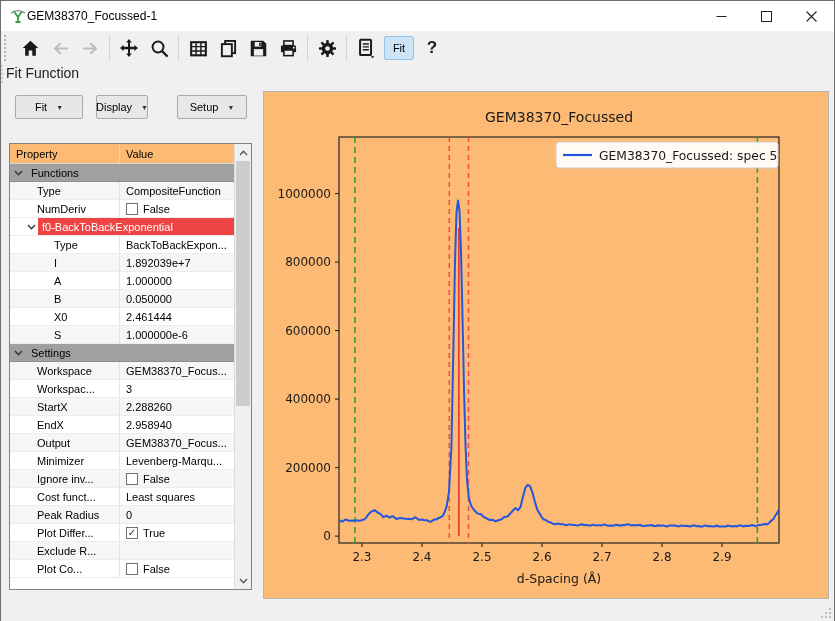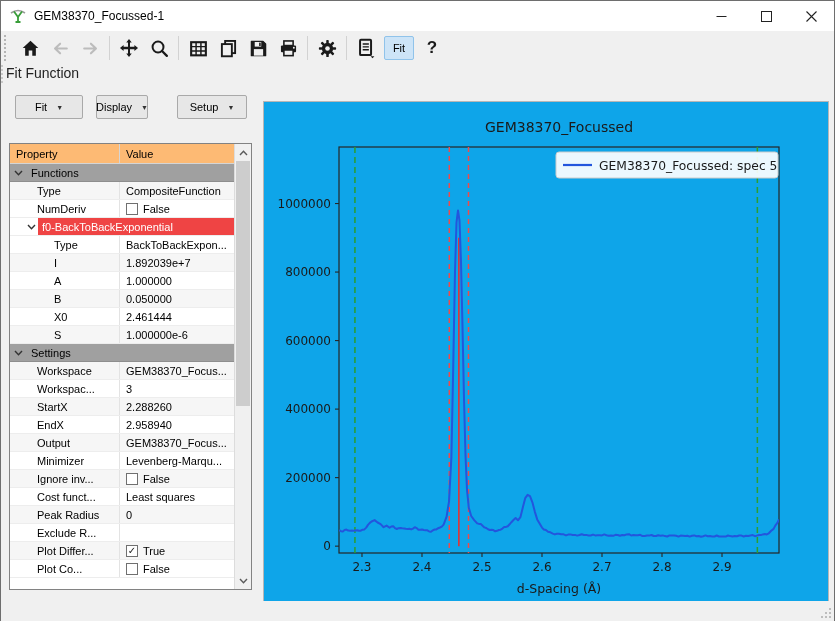--- a/index.html
+++ b/index.html
@@ -2,21 +2,21 @@
 <html><head>
 <meta charset="utf-8">
 <style>
   html,body{margin:0;padding:0;background:#fff;width:835px;height:621px;overflow:hidden;}
   *{box-sizing:border-box;}
   .window{position:relative;width:835px;height:621px;border:1px solid #6e6e6e;background:#f0f0f0;
           font-family:"Liberation Sans",sans-serif;color:#000;}
   
   .titlebar{position:absolute;top:0;left:0;right:0;height:30px;background:#ffffff;display:flex;align-items:center;}
   .app-icon{margin-left:8px;width:18px;height:18px;flex:0 0 auto;}
-  .title-text{margin-left:7px;font-size:12px;color:#000;}
+  .title-text{font-size:12px;color:#000;}
   .win-controls{position:absolute;right:0;top:0;height:30px;display:flex;}
   .win-btn{width:45px;height:30px;display:flex;align-items:center;justify-content:center;}
   
   .toolbar{position:absolute;top:30px;left:0;right:0;height:34px;background:#f0f0f0;display:flex;align-items:center;}
   .tb-handle{width:5px;height:26px;margin-left:3px;border-left:2px dotted #b5b5b5;}
   .tb-btn{width:30px;height:28px;display:flex;align-items:center;justify-content:center;flex:0 0 auto;}
   .tb-sep{width:1px;height:24px;background:#d2d2d2;margin:0 4px;flex:0 0 auto;}
   .tb-fit{min-width:30px;height:24px;padding:0 6px;display:flex;align-items:center;justify-content:center;
           background:#cde4f7;border:1px solid #90c3ea;border-radius:2px;font-size:11px;color:#000;margin:0 3px;}
   .tb-help{font-size:17px;font-weight:bold;color:#1a1a1a;}
@@ -49,21 +49,21 @@
   .pcell.ind2{padding-left:44px;}
   .vcell{flex:1;padding-left:6px;display:flex;align-items:center;gap:5px;white-space:nowrap;overflow:hidden;}
   .cb{width:12px;height:12px;border:1px solid #707070;background:#fff;display:flex;align-items:center;justify-content:center;
       font-size:10px;line-height:10px;color:#222;flex:0 0 auto;}
   
   .vscroll{position:absolute;top:0;right:0;width:17px;bottom:0;background:#f0f0f0;border-left:1px solid #dcdcdc;}
   .vs-btn{position:absolute;left:0;width:16px;height:17px;display:flex;align-items:center;justify-content:center;}
   .vs-up{top:0;} .vs-down{bottom:0;}
   .vs-thumb{position:absolute;left:1px;top:17px;width:14px;height:245px;background:#cdcdcd;}
   
-  .plot-panel{position:absolute;left:262px;top:100px;width:566px;height:508px;background:#0ea5e9;border:1px solid #b6b6b6;}
+  .plot-panel{position:absolute;left:262px;top:90px;width:566px;height:508px;background:#fdba74;border:1px solid #b6b6b6;}
   
   .statusbar{position:absolute;left:0;right:0;top:600px;height:20px;background:#f0f0f0;}
   .grip{position:absolute;right:2px;bottom:2px;}
 </style>
 </head>
 <body>
 
 <div class="window">
 
   <div class="titlebar">
@@ -300,29 +300,29 @@
           </div>
           <div class="trow">
             <span class="pcell ind1">Cost funct...</span>
             <span class="vcell">Least squares</span>
           </div>
           <div class="trow">
             <span class="pcell ind1">Peak Radius</span>
             <span class="vcell">0</span>
           </div>
           <div class="trow">
-            <span class="pcell ind1">Exclude R...</span>
-            <span class="vcell"></span>
-          </div>
-          <div class="trow">
             <span class="pcell ind1">Plot Differ...</span>
             <span class="vcell">
               <span class="cb">✓</span>
               <span>True</span>
             </span>
+          </div>
+          <div class="trow">
+            <span class="pcell ind1">Exclude R...</span>
+            <span class="vcell"></span>
           </div>
           <div class="trow">
             <span class="pcell ind1">Plot Co...</span>
             <span class="vcell">
               <span class="cb"></span>
               <span>False</span>
             </span>
           </div>
         </div>
     </div>

